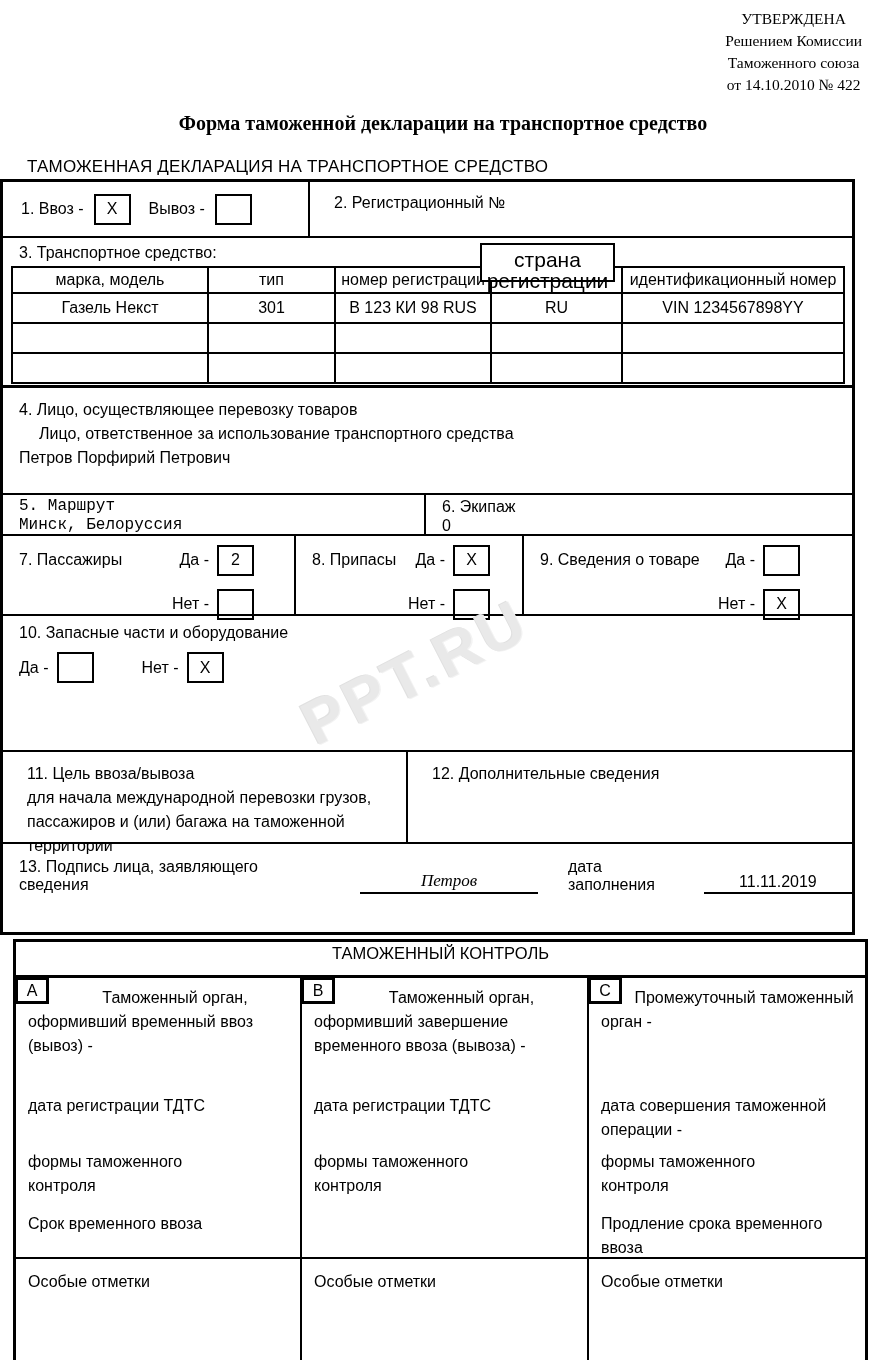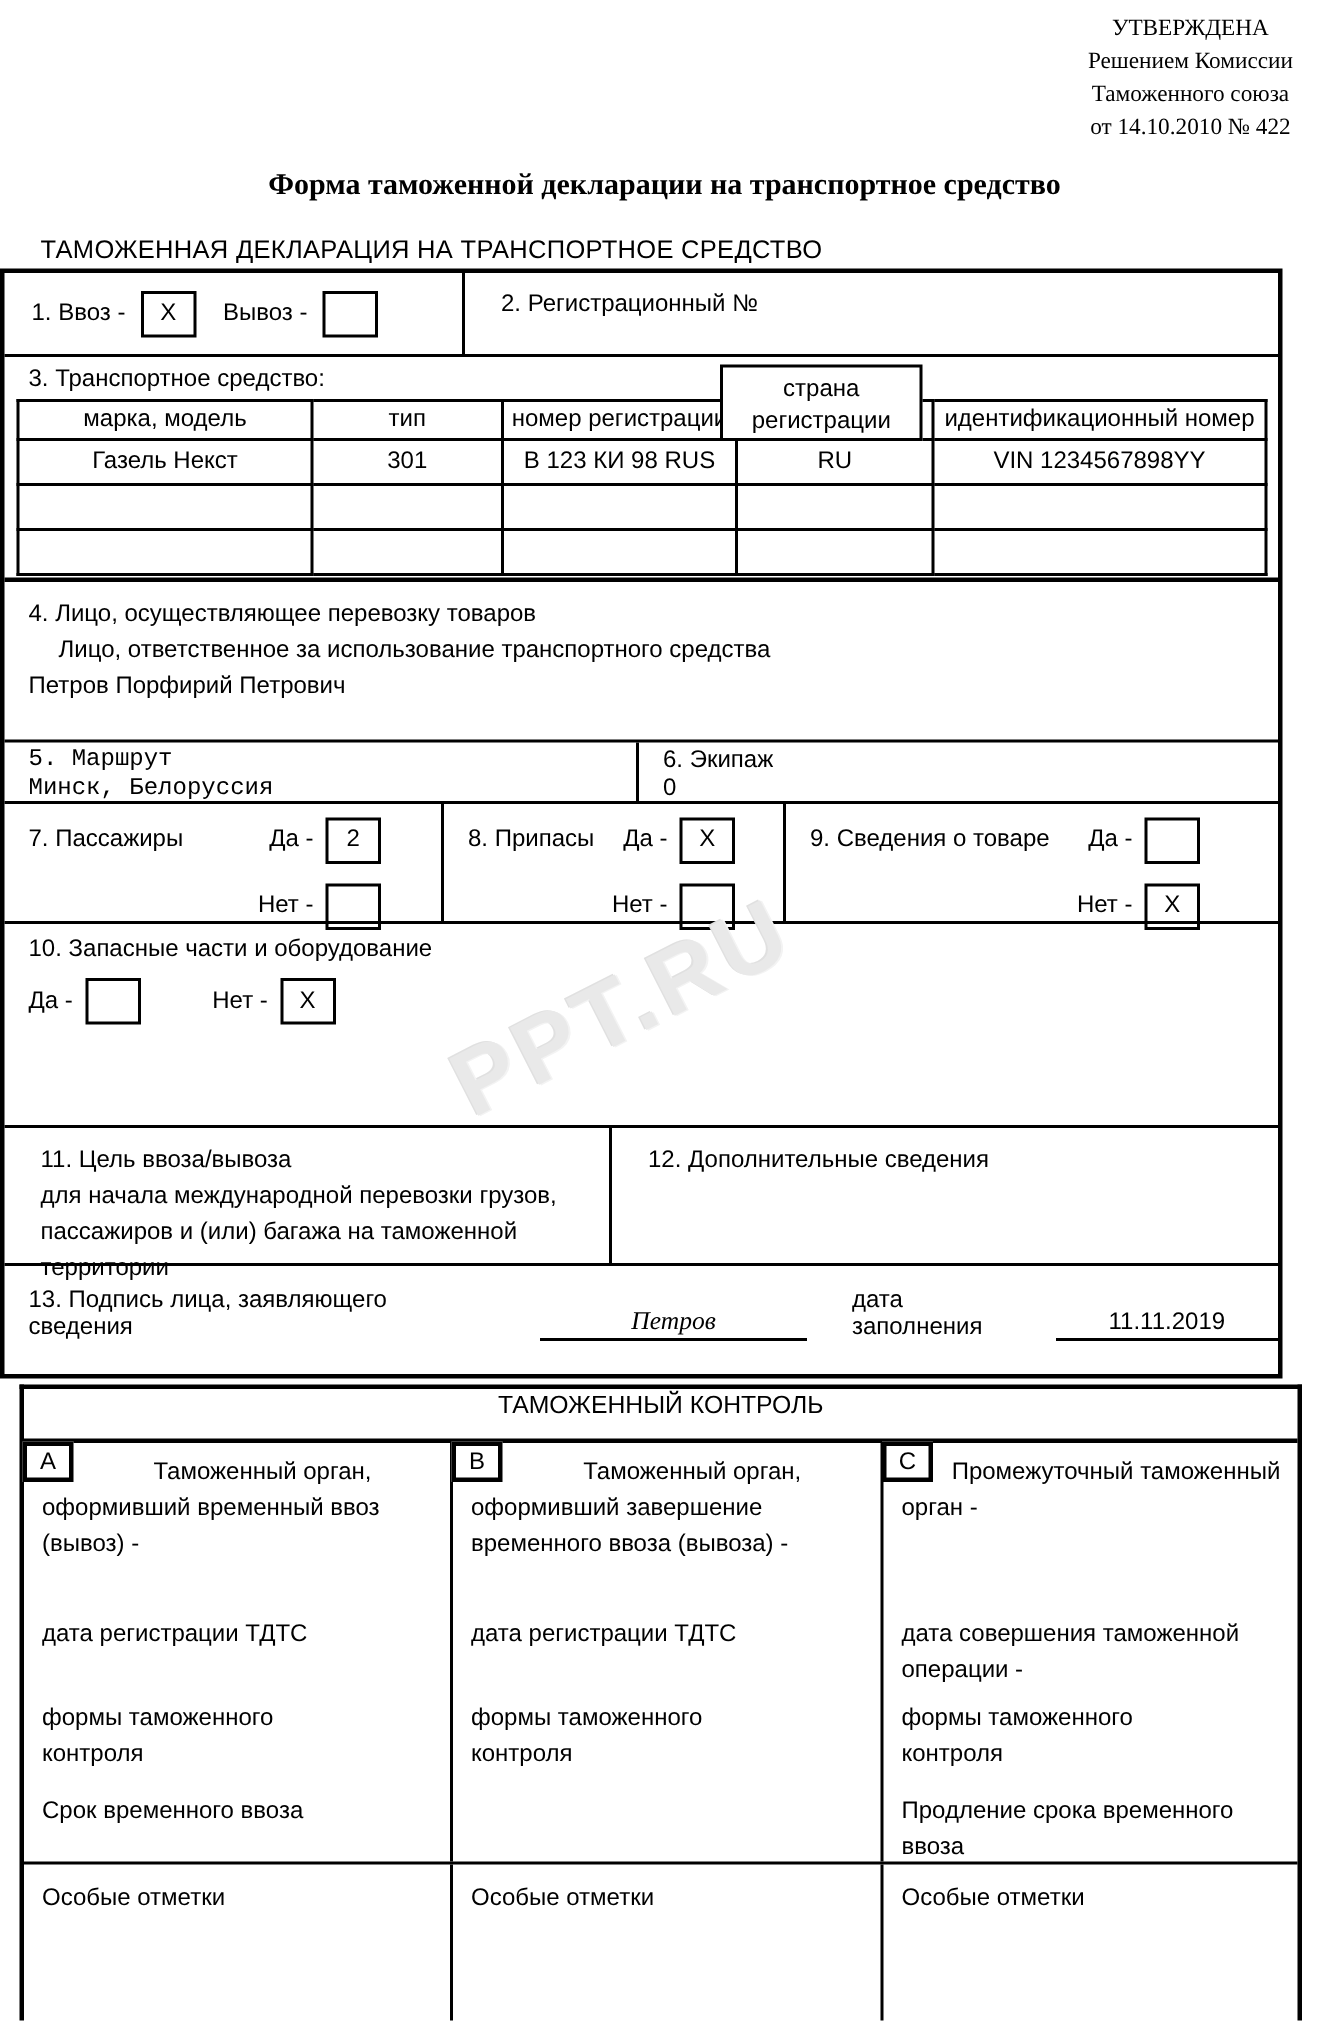--- a/index.html
+++ b/index.html
@@ -24,22 +24,22 @@
   .r1 { height:56px; }
   .r1 .c1 { width:305px; display:flex; align-items:center; padding-left:18px; gap:10px; }
   .r1 .c2 { flex:1; padding:12px 0 0 24px; }
   .r2 { height:150px; border-bottom:3px solid #000; padding:4px 0 0 16px; }
   .sec3-label { height:22px; line-height:22px; }
   .veh-table { border-collapse:collapse; table-layout:fixed; width:834px; margin-left:-8px; margin-top:2px; }
   .veh-table th, .veh-table td { border:2px solid #000; font-weight:normal; text-align:center; overflow:hidden; }
   .veh-table th { height:26px; font-size:16px; }
   .veh-table td { height:30px; }
   .country-box {
-    position:absolute; left:477px; top:5px; width:135px; height:51px; z-index:3;
-    background:#fff; border:2px solid #000; text-align:center; line-height:21px; padding-top:4px; font-size:16px;
+    position:absolute; left:477px; top:5px; width:135px; height:39px; z-index:3;
+    background:#fff; border:2px solid #000; text-align:center; line-height:21px; padding-top:4px; font-size:21px;
   }
   .r3 { height:107px; padding:10px 0 0 16px; line-height:24px; }
   .r3 .indent { padding-left:20px; }
   .r4 { height:41px; }
   .r4 .c1 { width:421px;font-family:Liberation Mono, monospace; }
   .r4 .cell { padding:2px 0 0 16px; line-height:19px; }
   .r5 { height:80px; }
   .r5 .c1 { width:291px; } .r5 .c2 { width:228px; } .r5 .c3 { flex:1; }
   .yn-cell { padding-top:8px; }
   .yn-row { display:flex; align-items:center; height:32px; }
@@ -52,21 +52,21 @@
   .cb {
     width:37px; height:31px; border:2px solid #000; display:inline-flex;
     align-items:center; justify-content:center; font-size:16px; background:transparent;
   }
   .r6 { height:136px; padding:8px 0 0 16px; }
   .r6 .yn-inline { display:flex; align-items:center; gap:8px; margin-top:10px; }
   .r6 .gap { width:32px; }
   .r7 { height:92px; }
   .r7 .c1 { width:403px; }
   .r7 .cell { padding:10px 10px 0 24px; line-height:24px; }
-  .r8 { height:72px; padding:14px 0 0 16px; }
+  .r8 { height:88px; padding:14px 0 0 16px; }
   .sig-line { display:flex; align-items:flex-end; }
   .u-field { border-bottom:2px solid #000; text-align:center; padding:0 6px 1px 6px; }
   .sig-value { width:180px; margin-left:32px; font-family:"Liberation Serif", serif; font-style:italic; font-size:17px; }
   .date-label { margin-left:30px; }
   .date-value { width:150px; margin-left:12px; }
   
   .control-table { margin-left:13px; margin-top:4px; width:855px; border:3px solid #000; border-bottom:none; }
   .ct-header { height:36px; border-bottom:3px solid #000; text-align:center; line-height:23px; font-size:16.5px; }
   .ct-cols { display:flex; height:281px; border-bottom:2px solid #000; }
   .ct-col { position:relative; height:100%; padding:8px 8px 0 12px; line-height:24px; }

